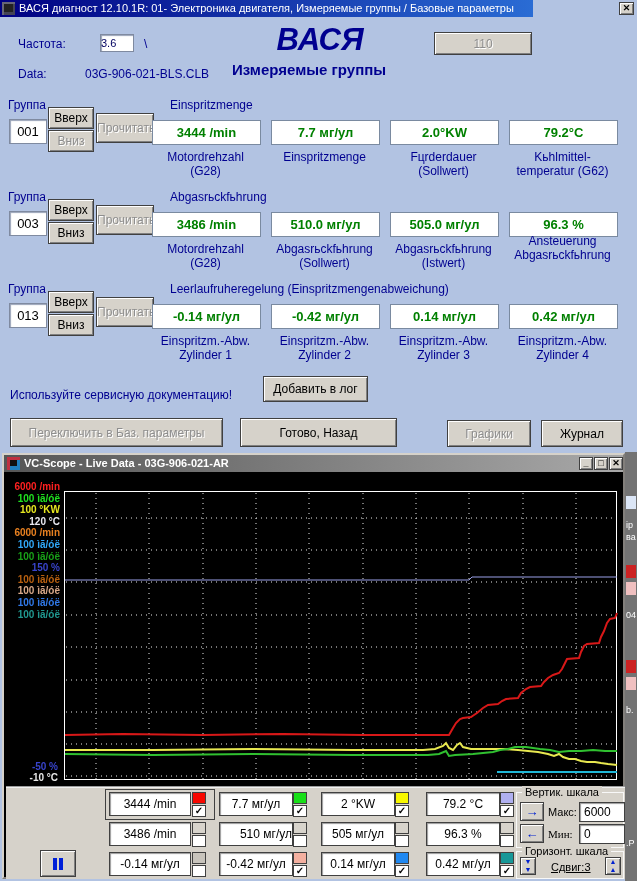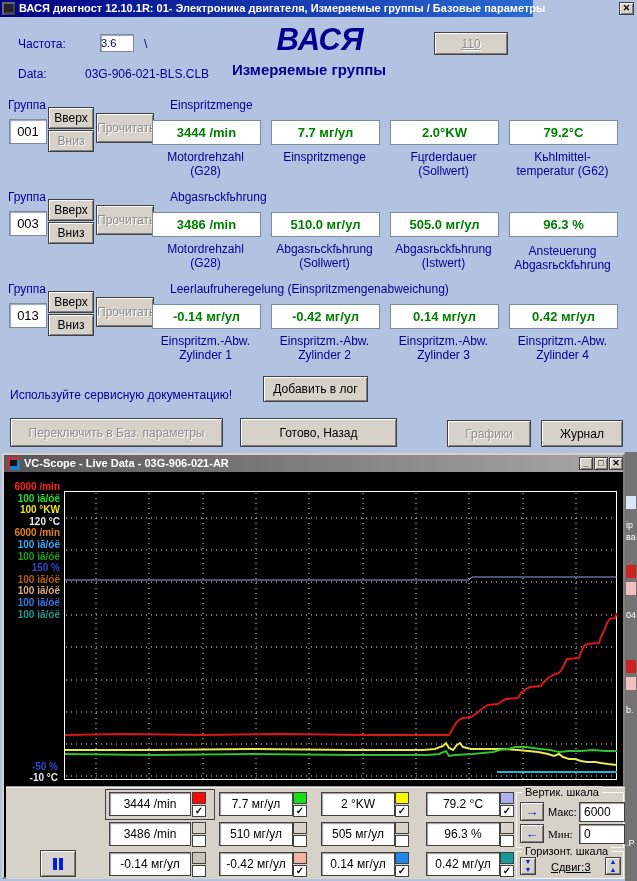--- a/index.html
+++ b/index.html
@@ -3,21 +3,21 @@
 <meta charset="utf-8">
 <style>
   html,body{margin:0;padding:0}
   body{width:637px;height:881px;position:relative;overflow:hidden;
        background:#b2c3e2;font-family:"Liberation Sans",sans-serif;}
   .abs{position:absolute;}
   .navy{color:#000090;}
   
   .titlebar{left:0;top:0;width:533px;height:17px;
     background:linear-gradient(90deg,#000082,#2a6cd4);
-    color:#fff;font-size:11px;font-weight:bold;line-height:17px;white-space:nowrap;}
+    color:#fff;font-size:11px;font-weight:normal;line-height:17px;white-space:nowrap;}
   .titlebar .txt{position:absolute;left:19px;top:0;}
   .appicon{position:absolute;left:2px;top:2px;width:13px;height:13px;background:#222;
     box-shadow:inset 2px 2px 0 #667,inset -2px -3px 0 #445;}
   .tbbtn{position:absolute;top:2px;width:15px;height:13px;background:#d6d2ca;
     border:1px solid #404040;box-shadow:inset 1px 1px 0 #fff,inset -1px -1px 0 #808080;
     font-size:9px;font-weight:bold;line-height:11px;text-align:center;color:#000;padding:0;}
   
   .btn{background:#d6d2ca;border:1px solid #404040;
     box-shadow:inset 1px 1px 0 #fff,inset -1px -1px 0 #808080;
     font-family:"Liberation Sans",sans-serif;font-size:12px;color:#000;
@@ -74,21 +74,21 @@
 <div class="abs titlebar">
   <span class="appicon"></span>
   <span class="txt">ВАСЯ диагност 12.10.1R: 01- Электроника двигателя, Измеряемые группы / Базовые параметры</span>
 </div>
 <button class="tbbtn" style="right:3px;">✕</button>
 
 <span class="abs navy" style="left:18px;top:37px;font-size:12px;">Частота:</span>
 <span class="abs sunken" style="left:100px;top:34px;width:32px;height:16px;font-size:11px;text-align:left;line-height:16px;color:#000060;">3.6</span>
 <span class="abs navy" style="left:144px;top:37px;font-size:12px;">\</span>
 <span class="abs navy" style="left:240px;top:22px;width:160px;text-align:center;font-size:31px;font-weight:bold;font-style:italic;">ВАСЯ</span>
-<button class="btn abs disabled" style="left:434px;top:32px;width:74px;height:23px;font-size:12px;text-decoration:underline;">110</button>
+<button class="btn abs disabled" style="left:434px;top:32px;width:98px;height:23px;font-size:12px;">110</button>
 <span class="abs navy" style="left:18px;top:67px;font-size:12px;">Data:</span>
 <span class="abs navy" style="left:85px;top:67px;font-size:12px;">03G-906-021-BLS.CLB</span>
 <span class="abs navy" style="left:232px;top:61px;font-size:15px;font-weight:bold;">Измеряемые группы</span>
 
 <div class="abs" style="left:0;top:98px;width:637px;height:92px;">
   <span class="abs navy" style="left:8px;top:0;font-size:12px;">Группа</span>
   <span class="abs sunken gnum" style="left:9px;top:21px;width:36px;height:23px;">001</span>
   <button class="btn abs" style="left:48px;top:9px;width:46px;height:22px;">Вверх</button>
   <button class="btn abs disabled" style="left:48px;top:32px;width:46px;height:22px;">Вниз</button>
   <button class="btn abs disabled" style="left:96px;top:15px;width:58px;height:30px;">Прочитать</button>
@@ -131,21 +131,21 @@
       <div>(G28)</div>
     </div>
   <div class="abs cl-lab navy" style="left:263px;top:52px;width:123px;">
     <div>Abgasrьckfьhrung</div>
       <div>(Sollwert)</div>
     </div>
   <div class="abs cl-lab navy" style="left:382px;top:52px;width:123px;">
     <div>Abgasrьckfьhrung</div>
       <div>(Istwert)</div>
     </div>
-  <div class="abs cl-lab navy" style="left:501px;top:54px;width:123px;">
+  <div class="abs cl-lab navy" style="left:501px;top:44px;width:123px;">
     <div>Ansteuerung</div>
       <div>Abgasrьckfьhrung</div>
     </div>
 </div>
 
 <div class="abs" style="left:0;top:282px;width:637px;height:92px;">
   <span class="abs navy" style="left:8px;top:0;font-size:12px;">Группа</span>
   <span class="abs sunken gnum" style="left:9px;top:21px;width:36px;height:23px;">013</span>
   <button class="btn abs" style="left:48px;top:9px;width:46px;height:22px;">Вверх</button>
   <button class="btn abs" style="left:48px;top:32px;width:46px;height:22px;">Вниз</button>
@@ -262,21 +262,21 @@
     <div class="pvbox" style="left:315px;top:4px;width:72px;">2 °KW</div>
     <div class="csq" style="left: 389px; top: 4px; background: rgb(248, 248, 0);"></div>
     <div class="ccb" style="left:389px;top:17px;">✓</div>
     <div class="pvbox" style="left:420px;top:4px;width:72px;">79.2 °C</div>
     <div class="csq" style="left: 494px; top: 4px; background: rgb(176, 176, 240);"></div>
     <div class="ccb" style="left:494px;top:17px;">✓</div>
 
     <div class="pvbox" style="left:103px;top:34px;width:80px;">3486 /min</div>
     <div class="csq" style="left: 186px; top: 34px; background: rgb(216, 212, 204);"></div>
     <div class="ccb" style="left:186px;top:47px;"></div>
-    <div class="pvbox" style="left:213px;top:34px;width:72px;">510 мг/ул</div>
+    <div class="pvbox" style="left:213px;top:34px;width:72px;text-align:right;">510 мг/ул</div>
     <div class="csq" style="left: 287px; top: 34px; background: rgb(216, 212, 204);"></div>
     <div class="ccb" style="left:287px;top:47px;"></div>
     <div class="pvbox" style="left:315px;top:34px;width:72px;">505 мг/ул</div>
     <div class="csq" style="left: 389px; top: 34px; background: rgb(216, 212, 204);"></div>
     <div class="ccb" style="left:389px;top:47px;"></div>
     <div class="pvbox" style="left:420px;top:34px;width:72px;">96.3 %</div>
     <div class="csq" style="left: 494px; top: 34px; background: rgb(216, 212, 204);"></div>
     <div class="ccb" style="left:494px;top:47px;"></div>
 
     <div class="pvbox" style="left:103px;top:64px;width:80px;">-0.14 мг/ул</div>

